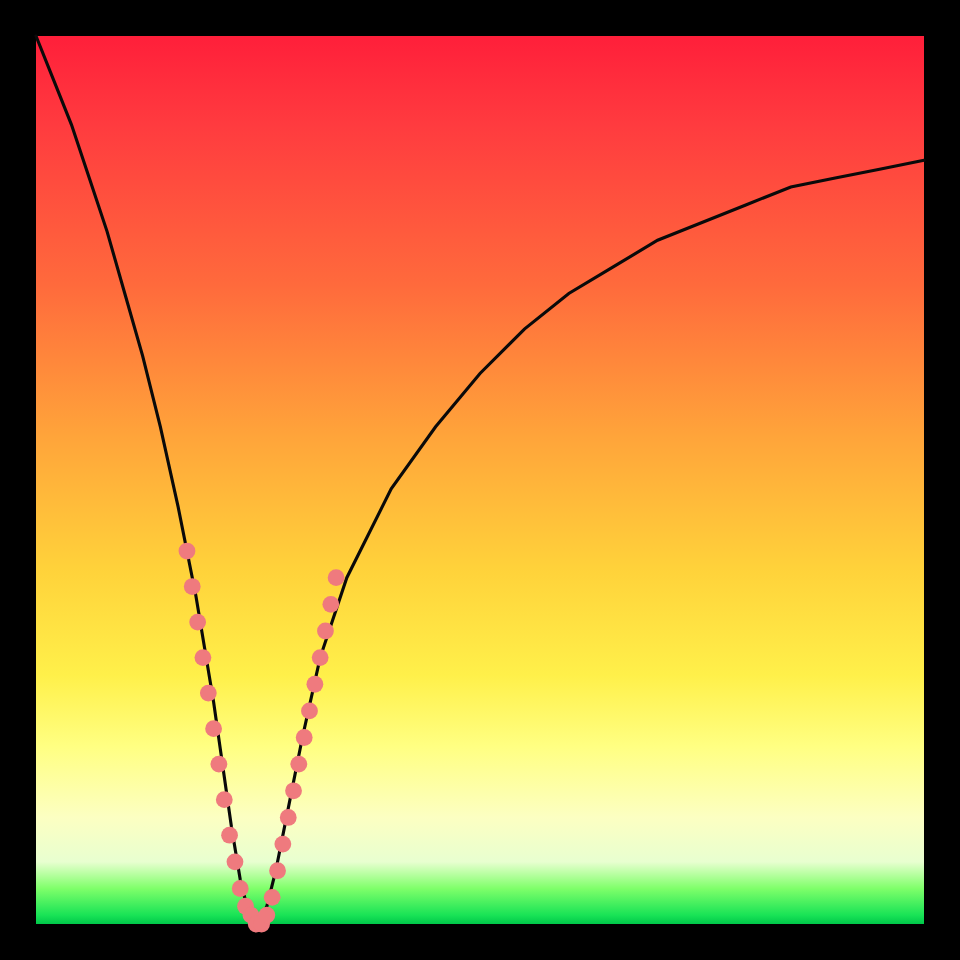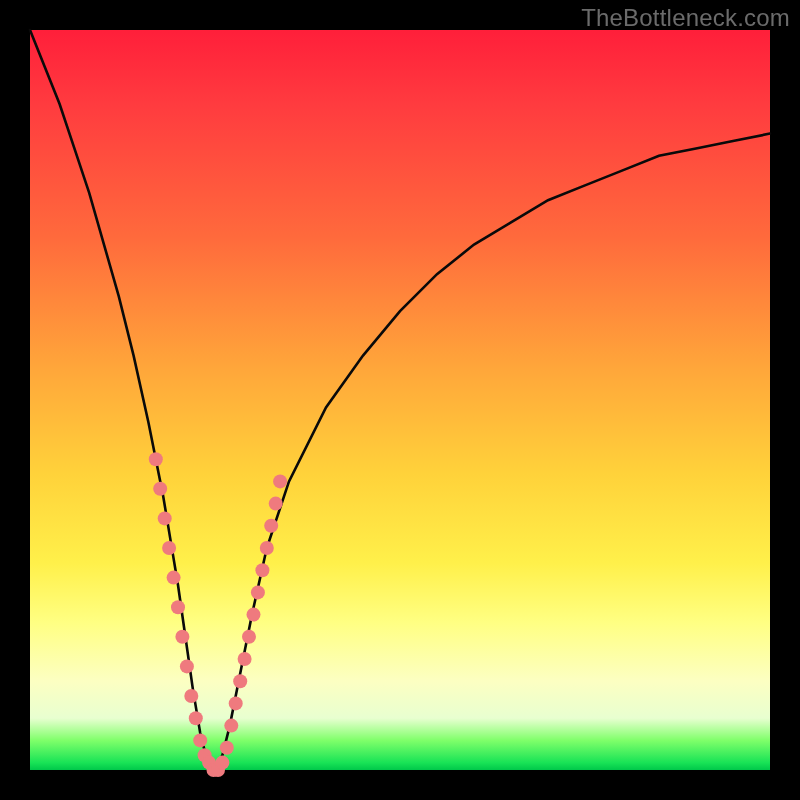--- a/index.html
+++ b/index.html
@@ -67,21 +67,20 @@
     stroke-linecap: round;
   }
   .markers circle {
     fill: #ef7a7e;
   }
 </style>
 </head>
 <body>
 
 <div class="frame">
-  <div class="watermark">TheBottleneck.com</div>
 
   <div class="plot">
     <svg class="curve" viewBox="0 0 740 740">
       <g>
         <path id="curve-path" d="M0.0 0.0 L14.8 37.0 L29.6 74.0 L44.4 118.4 L59.2 162.8 L74.0 214.6 L88.8 266.4 L103.6 325.6 L118.4 392.2 L133.2 466.2 L140.6 510.6 L148.0 555.0 L155.4 606.8 L162.8 658.6 L170.2 703.0 L177.6 732.6 L185.0 740.0 L192.4 725.2 L199.8 695.6 L207.2 658.6 L222.0 584.6 L236.8 518.0 L259.0 451.4 L296.0 377.4 L333.0 325.6 L370.0 281.2 L407.0 244.2 L444.0 214.6 L481.0 192.4 L518.0 170.2 L555.0 155.4 L592.0 140.6 L629.0 125.8 L666.0 118.4 L703.0 111.0 L740.0 103.6" stroke="#0a0a0a"></path>
       </g>
       <g class="markers" id="marker-group">
           <circle cx="125.8" cy="429.2" r="7" fill="#ef7a7e"></circle>
           <circle cx="130.2" cy="458.8" r="7" fill="#ef7a7e"></circle>
           <circle cx="134.7" cy="488.4" r="7" fill="#ef7a7e"></circle>

